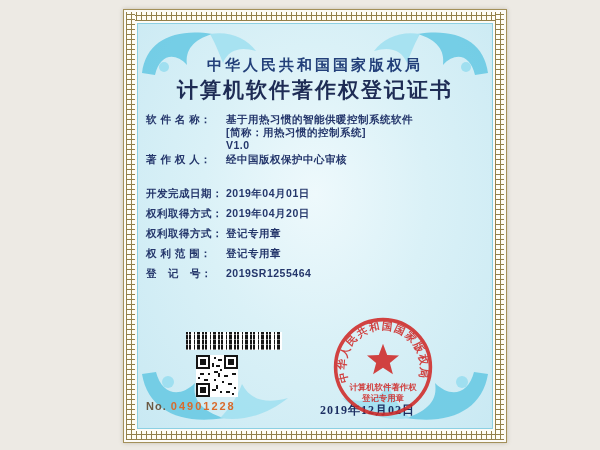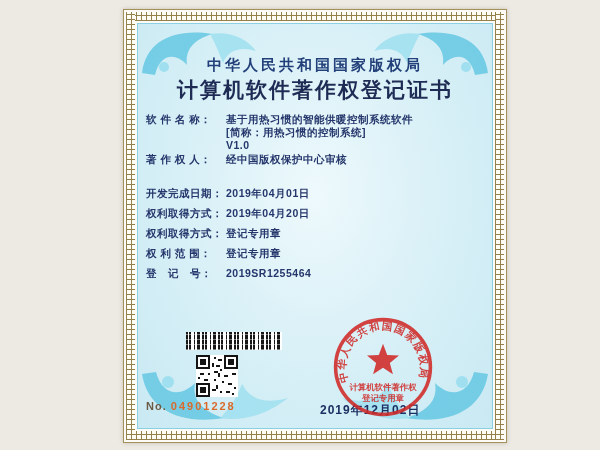--- a/index.html
+++ b/index.html
@@ -66,21 +66,21 @@
       repeating-linear-gradient(90deg,#161616 0 2px,#fff 2px 3px,#161616 3px 5px,#fff 5px 8px,#161616 8px 9px,#fff 9px 11px,#161616 11px 14px,#fff 14px 16px);
   }
   .qr{position:absolute;left:70px;top:345px;width:46px;height:42px;}
   .serial{
     position:absolute;left:22px;top:390px;font-size:11px;letter-spacing:1px;
     color:#6b5a44;font-weight:bold;
   }
   .serial .num{color:#d96a2c;letter-spacing:2px;}
   .issue-date{
     position:absolute;left:196px;top:392px;width:130px;
-    font-size:12px;font-weight:bold;color:#1c2f62;letter-spacing:1px;z-index:2;
+    font-size:12px;font-weight:bold;color:#1c2f62;letter-spacing:1px;z-index:2;font-family:Liberation Serif, serif;
   }
   .stamp{position:absolute;left:200px;top:298px;z-index:3;opacity:.88;}
 </style>
 </head>
 <body>
 
 <div class="cert">
   <div class="band band-top"></div>
   <div class="band band-bottom"></div>
   <div class="band band-left"></div>

